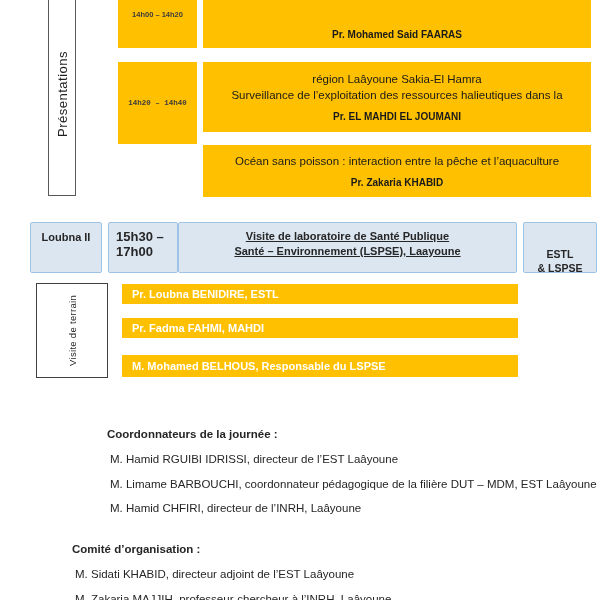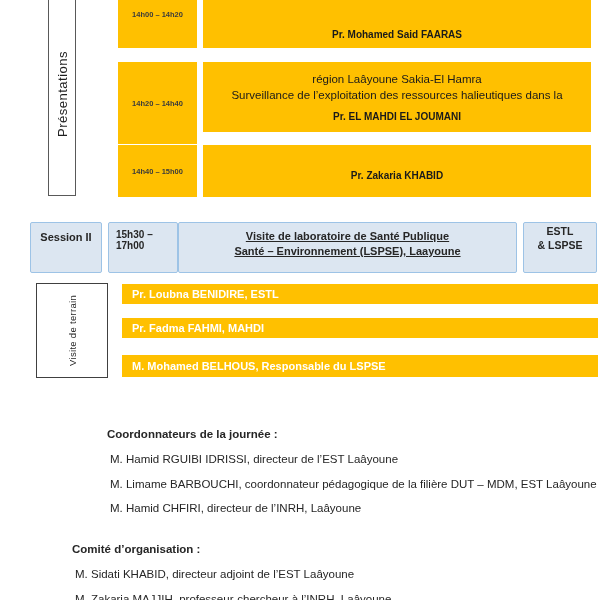--- a/index.html
+++ b/index.html
@@ -23,44 +23,44 @@
   .vbox.terrain{left:36px;top:283px;width:72px;height:95px;border:1.5px solid #404040;}
   .vtext{writing-mode:vertical-rl;transform:rotate(180deg);white-space:nowrap;}
   .vtext.big{font-size:13px;letter-spacing:0.5px;}
   .vtext.small{font-size:9.5px;letter-spacing:0.3px;}
 
   
   .ocell{position:absolute;background:var(--orange);}
   .timecell{display:flex;align-items:center;justify-content:center;
     font-size:7.5px;font-weight:bold;color:#3b3b3b;text-align:center;}
   .t1{left:118px;top:-20px;width:79px;height:68px;}
-  .t2{left:118px;top:62px;width:79px;height:82px;}
+  .t2{left:118px;top:62px;width:79px;height:82px;font-family:Liberation Mono, monospace;}
   .t3{left:118px;top:145px;width:79px;height:52px;}
   .titlecell{display:flex;flex-direction:column;align-items:center;justify-content:center;
     text-align:center;padding:4px 10px;}
   .c1{left:203px;top:-32px;width:388px;height:80px;justify-content:flex-end;padding-bottom:8px;}
   .c2{left:203px;top:62px;width:388px;height:70px;}
   .c3{left:203px;top:145px;width:388px;height:52px;}
   .title-line{font-size:11.5px;line-height:1.35;color:#1a1a1a;}
   .speaker{font-size:10px;font-weight:bold;color:#1a1a1a;margin-top:8px;}
 
   
   .bluebox{position:absolute;background:var(--session_fill);border:1.5px solid var(--session_border);
     border-radius:2px;color:#262626;}
   .s2-label{left:30px;top:222px;width:72px;height:51px;text-align:center;
     padding-top:8px;font-size:11px;font-weight:bold;}
   .s2-time{left:108px;top:222px;width:70px;height:51px;padding:6px 0 0 7px;
-    font-size:10px;font-weight:bold;}
+    font-size:13px;font-weight:bold;}
   .s2-main{left:178px;top:222px;width:339px;height:51px;text-align:center;
     padding-top:6px;font-size:11px;font-weight:bold;line-height:1.35;text-decoration:underline;}
   .s2-venue{left:523px;top:222px;width:74px;height:51px;text-align:center;
-    padding-top:2px;font-size:10.5px;font-weight:bold;line-height:1.3;}
+    padding-top:25px;font-size:10.5px;font-weight:bold;line-height:1.3;}
 
   
-  .bar{position:absolute;left:122px;width:476px;background:var(--orange);
+  .bar{position:absolute;left:122px;width:396px;background:var(--orange);
     display:flex;align-items:center;padding-left:10px;
     color:var(--white);font-weight:bold;font-size:11px;}
   .b1{top:284px;height:20px;}
   .b2{top:318px;height:20px;}
   .b3{top:355px;height:22px;}
 
   
   .textblock{position:absolute;width:510px;font-size:11.5px;color:#262626;}
   .tb1{left:78px;top:428px;margin-left:29px;}
   .tb2{left:72px;top:543px;}
@@ -81,26 +81,26 @@
     <div class="speaker">Pr.  Mohamed Said FAARAS</div>
   </div>
 
   <div class="ocell timecell t2">14h20 – 14h40</div>
   <div class="ocell titlecell c2">
     <div class="title-line">région Laâyoune Sakia-El Hamra</div>
     <div class="title-line">Surveillance de l’exploitation des ressources halieutiques dans la</div>
     <div class="speaker">Pr. EL MAHDI EL JOUMANI</div>
   </div>
 
-  <div class="ocell timecell t3">14h40 – 15h00</div>
   <div class="ocell titlecell c3">
+    <div class="title-line">Océan sans poisson : interaction entre la pêche et l’aquaculture</div>
     <div class="speaker">Pr. Zakaria KHABID</div>
   </div>
 
-  <div class="bluebox s2-label">Session II</div>
+  <div class="bluebox s2-label">Loubna II</div>
   <div class="bluebox s2-time">15h30 – 17h00</div>
   <div class="bluebox s2-main">
     <div>Visite de laboratoire de Santé Publique</div>
     <div>Santé – Environnement (LSPSE), Laayoune</div>
   </div>
   <div class="bluebox s2-venue">
     <div>ESTL</div>
     <div>&amp; LSPSE</div>
   </div>
 

